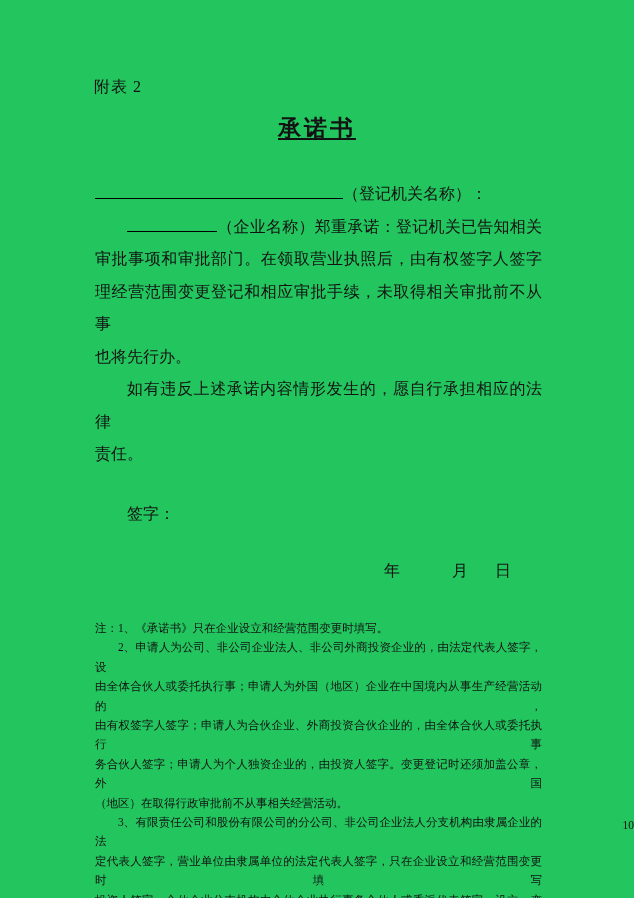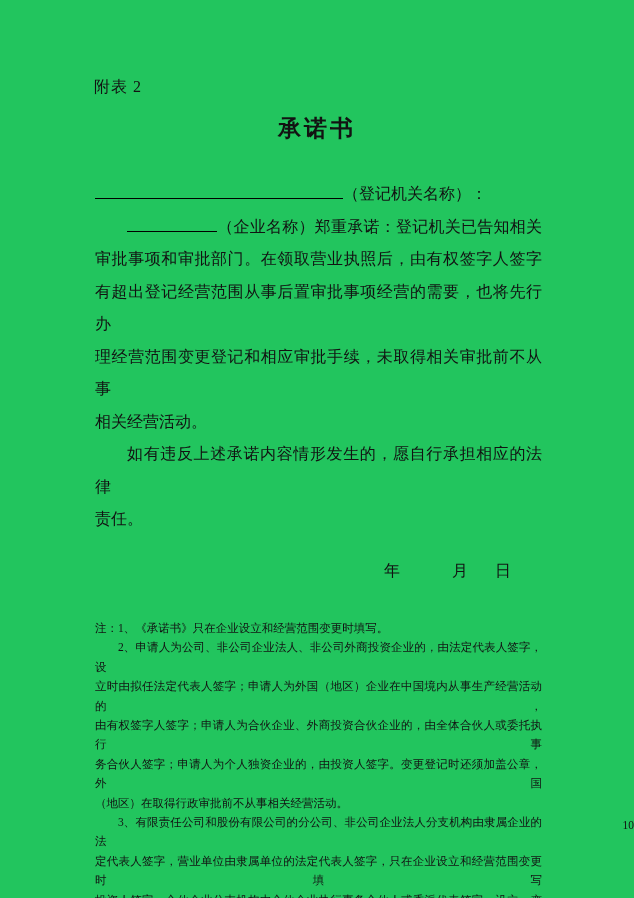--- a/index.html
+++ b/index.html
@@ -25,20 +25,21 @@
   }
   .doc-title {
     position: absolute;
     left: 0;
     top: 113px;
     width: 634px;
     text-align: center;
     font-size: 23px;
     font-weight: bold;
     letter-spacing: 3px;
+    text-decoration: underline;
   }
   .docbody {
     position: absolute;
     left: 95px;
     top: 178px;
     width: 447px;
     font-size: 16px;
     line-height: 32.5px;
   }
   .bline {
@@ -116,40 +117,40 @@
   <div class="docbody">
 
     <div class="bline short">
       <span class="blank registry"></span><span>（登记机关名称）：</span>
     </div>
 
     <div class="bline indent2">
       <span class="blank company"></span><span>（企业名称）郑重承诺：登记机关已告知相关</span>
     </div>
     <div class="bline">审批事项和审批部门。在领取营业执照后，由有权签字人签字</div>
-    <div class="bline">有超出登记经营范围从事后置审批事项经营的需要，也将先行办</div>
     <div class="bline">理经营范围变更登记和相应审批手续，未取得相关审批前不从事</div>
-    <div class="bline short">相关经营活动。</div>
+    <div class="bline short">也将先行办。</div>
 
     <div class="bline indent2">如有违反上述承诺内容情形发生的，愿自行承担相应的法律</div>
     <div class="bline short">责任。</div>
 
   </div>
 
+  <div class="signature">签字：</div>
 
   <div class="dateline">
     <span class="dl dl-year">年</span>
     <span class="dl dl-month">月</span>
     <span class="dl dl-day">日</span>
   </div>
 
   <div class="notes">
     <div class="nline short">注：1、《承诺书》只在企业设立和经营范围变更时填写。</div>
     <div class="nline nindent">2、申请人为公司、非公司企业法人、非公司外商投资企业的，由法定代表人签字，设</div>
-    <div class="nline">立时由拟任法定代表人签字；申请人为外国（地区）企业在中国境内从事生产经营活动的，</div>
+    <div class="nline">由全体合伙人或委托执行事；申请人为外国（地区）企业在中国境内从事生产经营活动的，</div>
     <div class="nline">由有权签字人签字；申请人为合伙企业、外商投资合伙企业的，由全体合伙人或委托执行事</div>
     <div class="nline">务合伙人签字；申请人为个人独资企业的，由投资人签字。变更登记时还须加盖公章，外国</div>
     <div class="nline short">（地区）在取得行政审批前不从事相关经营活动。</div>
     <div class="nline nindent">3、有限责任公司和股份有限公司的分公司、非公司企业法人分支机构由隶属企业的法</div>
     <div class="nline">定代表人签字，营业单位由隶属单位的法定代表人签字，只在企业设立和经营范围变更时填写</div>
     <div class="nline">投资人签字，合伙企业分支机构由合伙企业执行事务合伙人或委派代表签字。设立、变更登</div>
 
   </div>
 
   <div class="pagenum">10</div>

